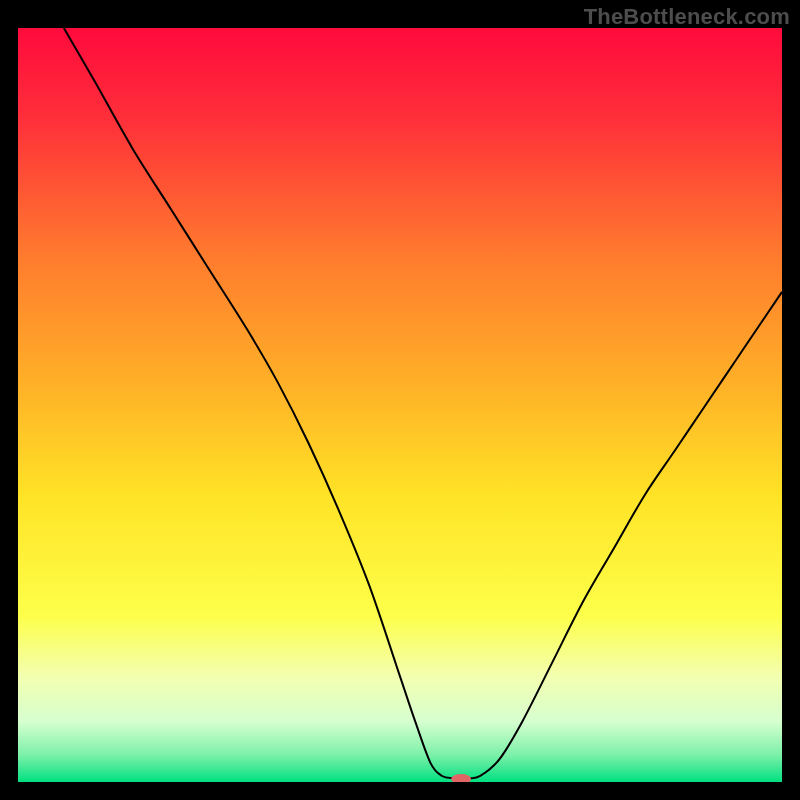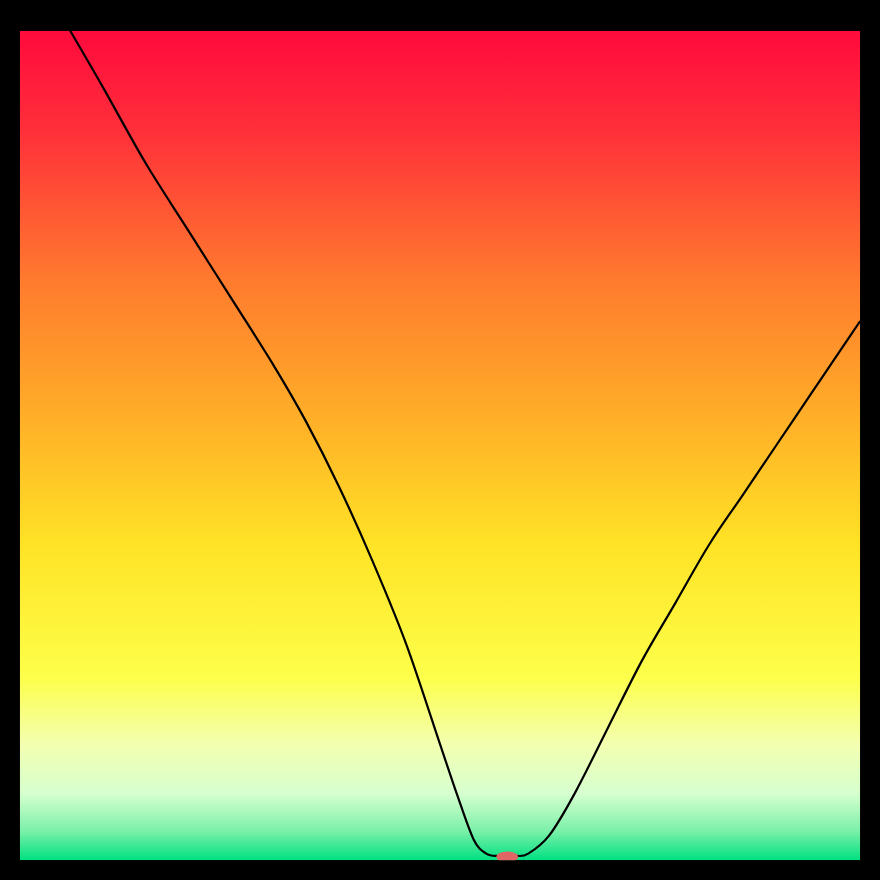--- a/index.html
+++ b/index.html
@@ -36,20 +36,21 @@
     width: 764px;
     height: 754px;
     display: block;
   }
 </style>
 </head>
 <body>
 
 <div class="frame">
 
+  <div class="watermark">TheBottleneck.com</div>
 
   <svg class="plot" viewBox="0 0 100 100" preserveAspectRatio="none">
     <defs>
       <linearGradient id="bg-grad" x1="0" y1="0" x2="0" y2="1">
           <stop offset="0%" stop-color="#ff0a3c"></stop>
           <stop offset="12%" stop-color="#ff2f3a"></stop>
           <stop offset="30%" stop-color="#ff7a2e"></stop>
           <stop offset="48%" stop-color="#ffb327"></stop>
           <stop offset="62%" stop-color="#ffe326"></stop>
           <stop offset="78%" stop-color="#fdff4a"></stop>

